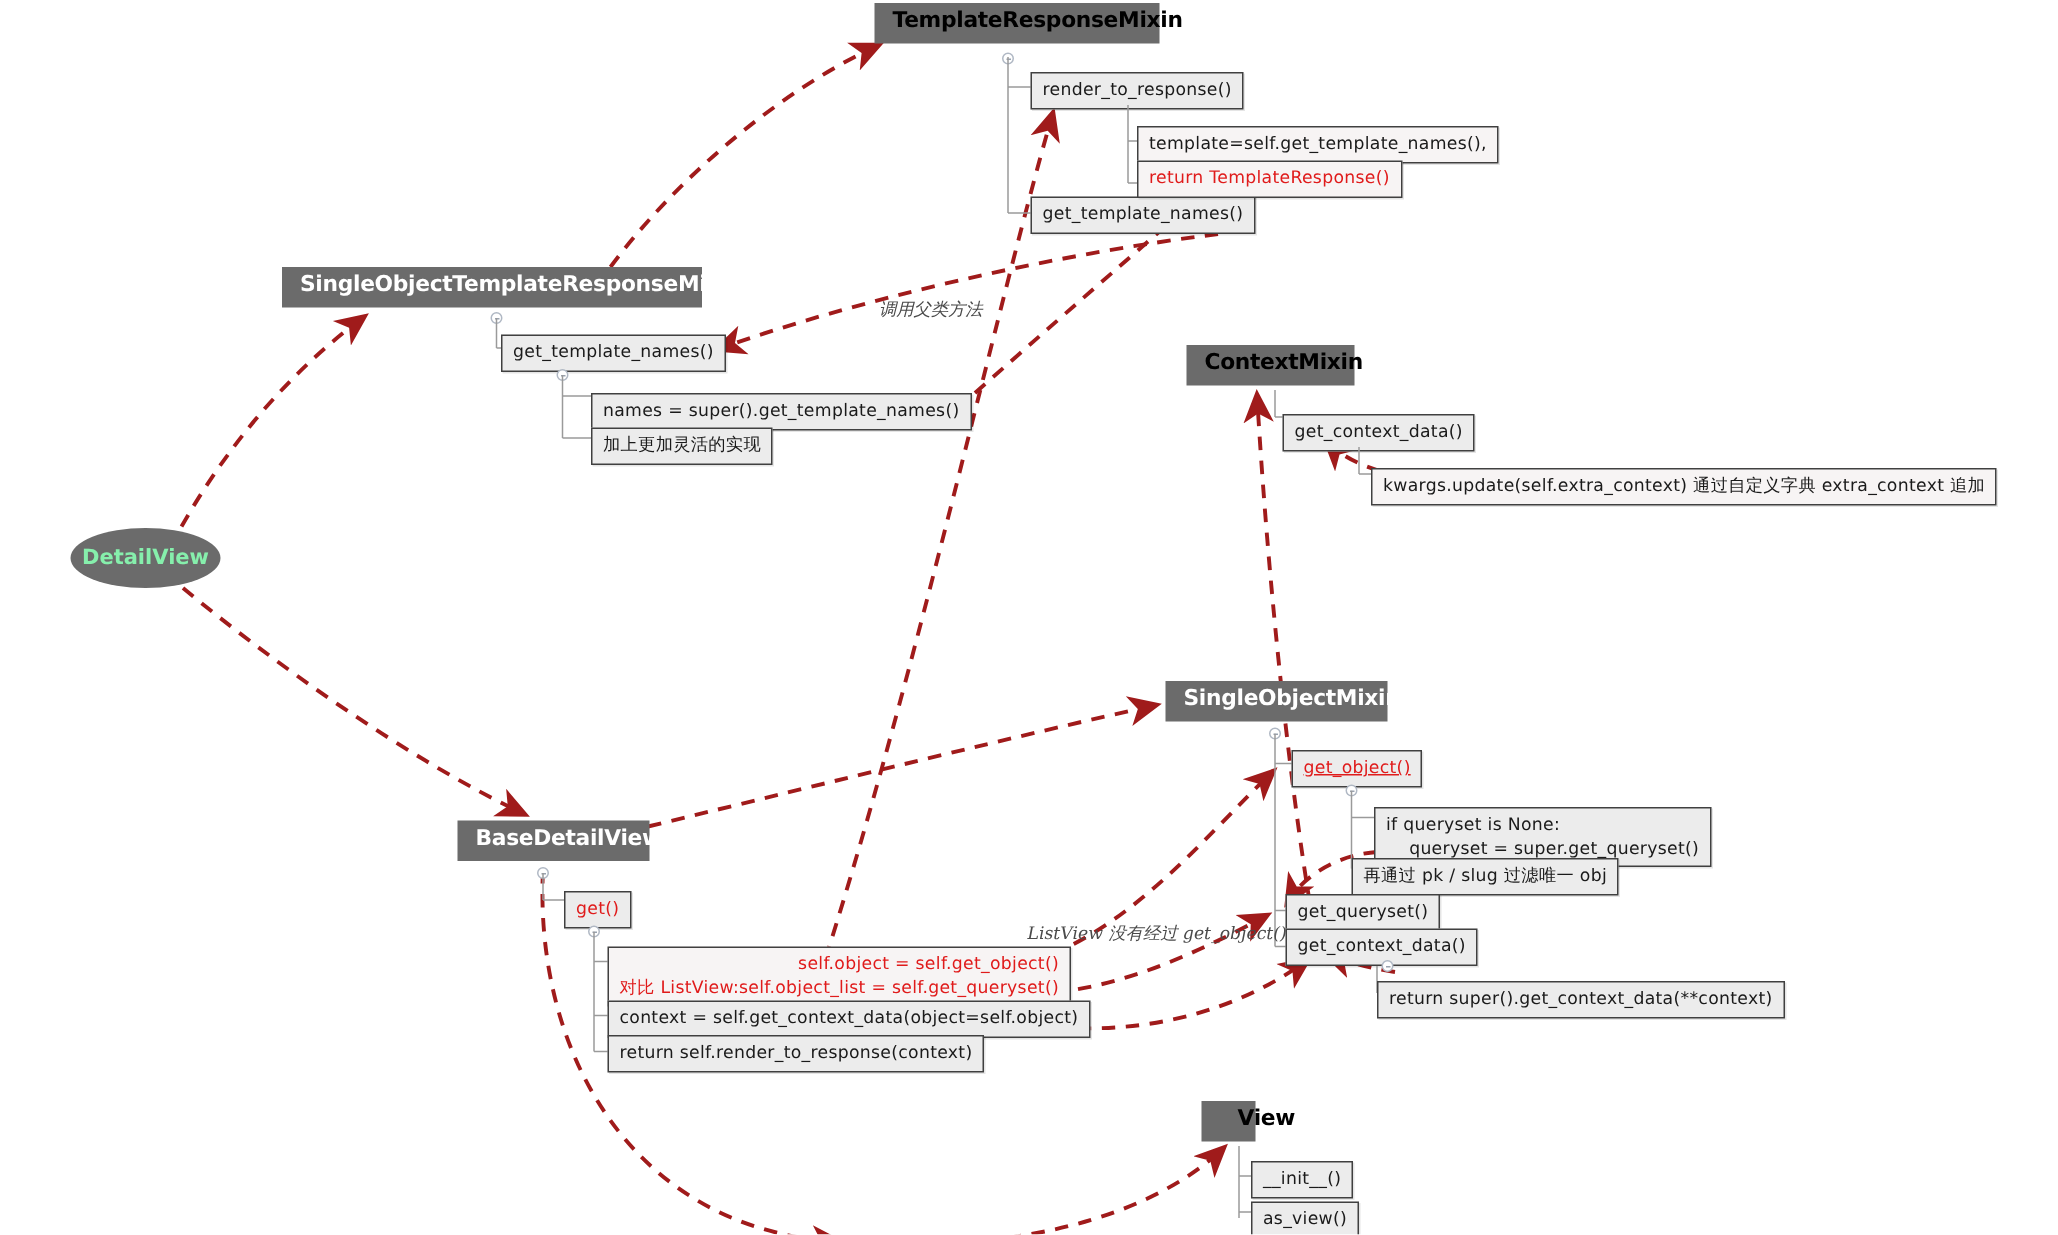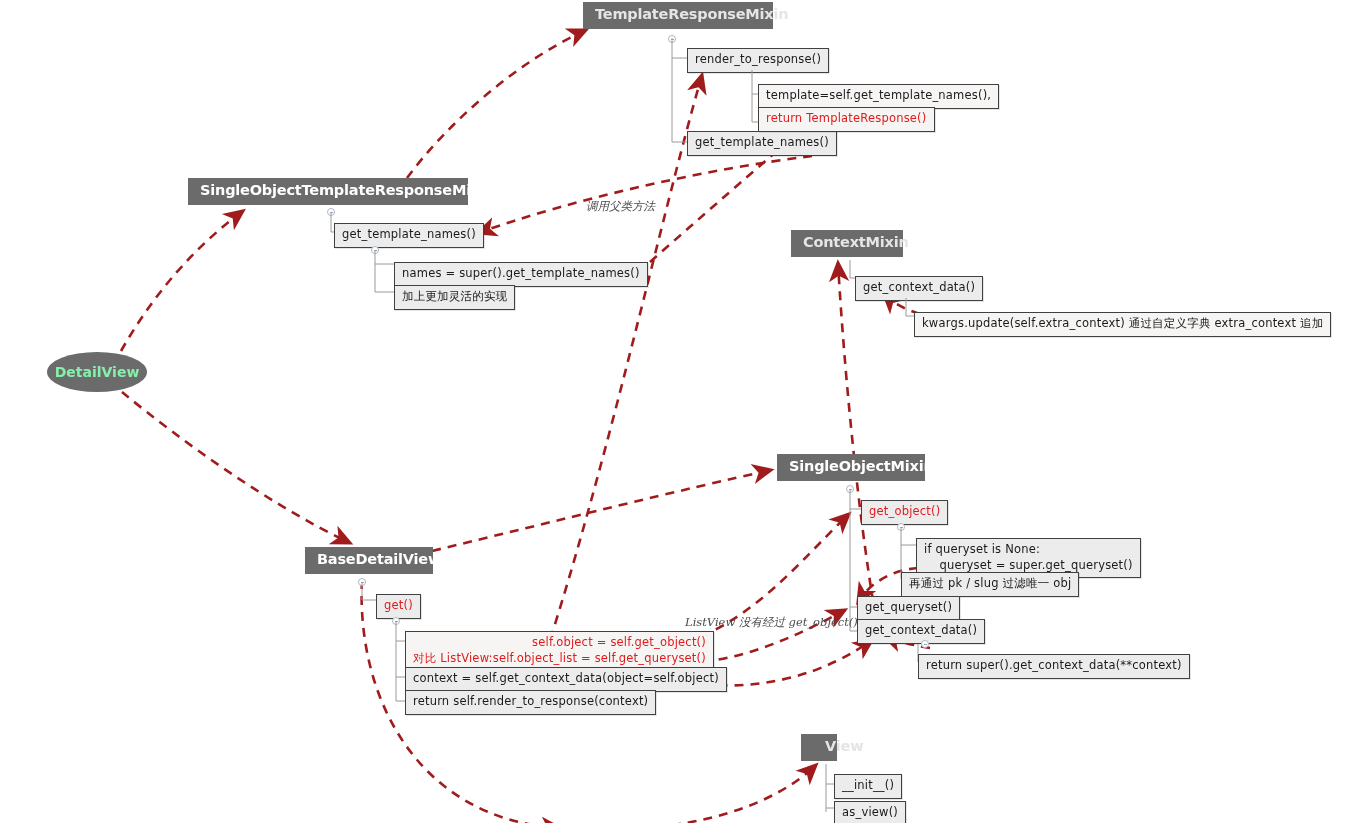--- a/index.html
+++ b/index.html
@@ -33,21 +33,21 @@
     color: #ffffff;
     font-size: 14.5px;
     font-weight: bold;
     letter-spacing: -0.2px;
     padding: 5px 12px 6px 12px;
     white-space: nowrap;
     line-height: 1.1;
     box-sizing: border-box;
     text-align: center;
   }
-  .cls.red { color: #e5e5e5; }
+  .cls.red { color: #000000; }
 
   
   .ellipse {
     position: absolute;
     background: #6b6b6b;
     color: #86efac;
     font-size: 14px;
     font-weight: bold;
     border-radius: 50%;
     display: flex;
@@ -199,21 +199,21 @@
   </svg>
   <div class="box white" style="left:914px; top:312px;">kwargs.update(self.extra_context) 通过自定义字典 extra_context 追加</div>
 
   <div class="cls" style="left:777px; top:454px; width:148px;">SingleObjectMixin</div>
   <div class="knob" style="left:846px; top:485px;"></div>
   <svg style="position:absolute; left:839px; top:489px;" width="30" height="150">
     <g stroke="#9a9a9a" stroke-width="1" fill="none">
       <path d="M11,0 L11,142 M11,20 L26,20 M11,118 L26,118 M11,142 L26,142"></path>
     </g>
   </svg>
-  <div class="box red" style="left:861px; top:500px;">get_object()</div>
+  <div class="box red" style="left:861px; top:500px;text-decoration:underline;">get_object()</div>
   <div class="knob" style="left:897px; top:523px;"></div>
   <svg style="position:absolute; left:890px; top:527px;" width="34" height="60">
     <g stroke="#9a9a9a" stroke-width="1" fill="none">
       <path d="M11,0 L11,52 M11,18 L26,18 M11,52 L26,52"></path>
     </g>
   </svg>
   <div class="box multi" style="left:916px; top:538px; line-height:1.35;"><span>if queryset is None:</span><br><span>    queryset = super.get_queryset()</span></div>
   <div class="box" style="left:901px; top:572px;text-align:right;">再通过 pk / slug 过滤唯一 obj</div>
   <div class="box" style="left:857px; top:596px;">get_queryset()</div>
   <div class="box" style="left:857px; top:619px;">get_context_data()</div>

